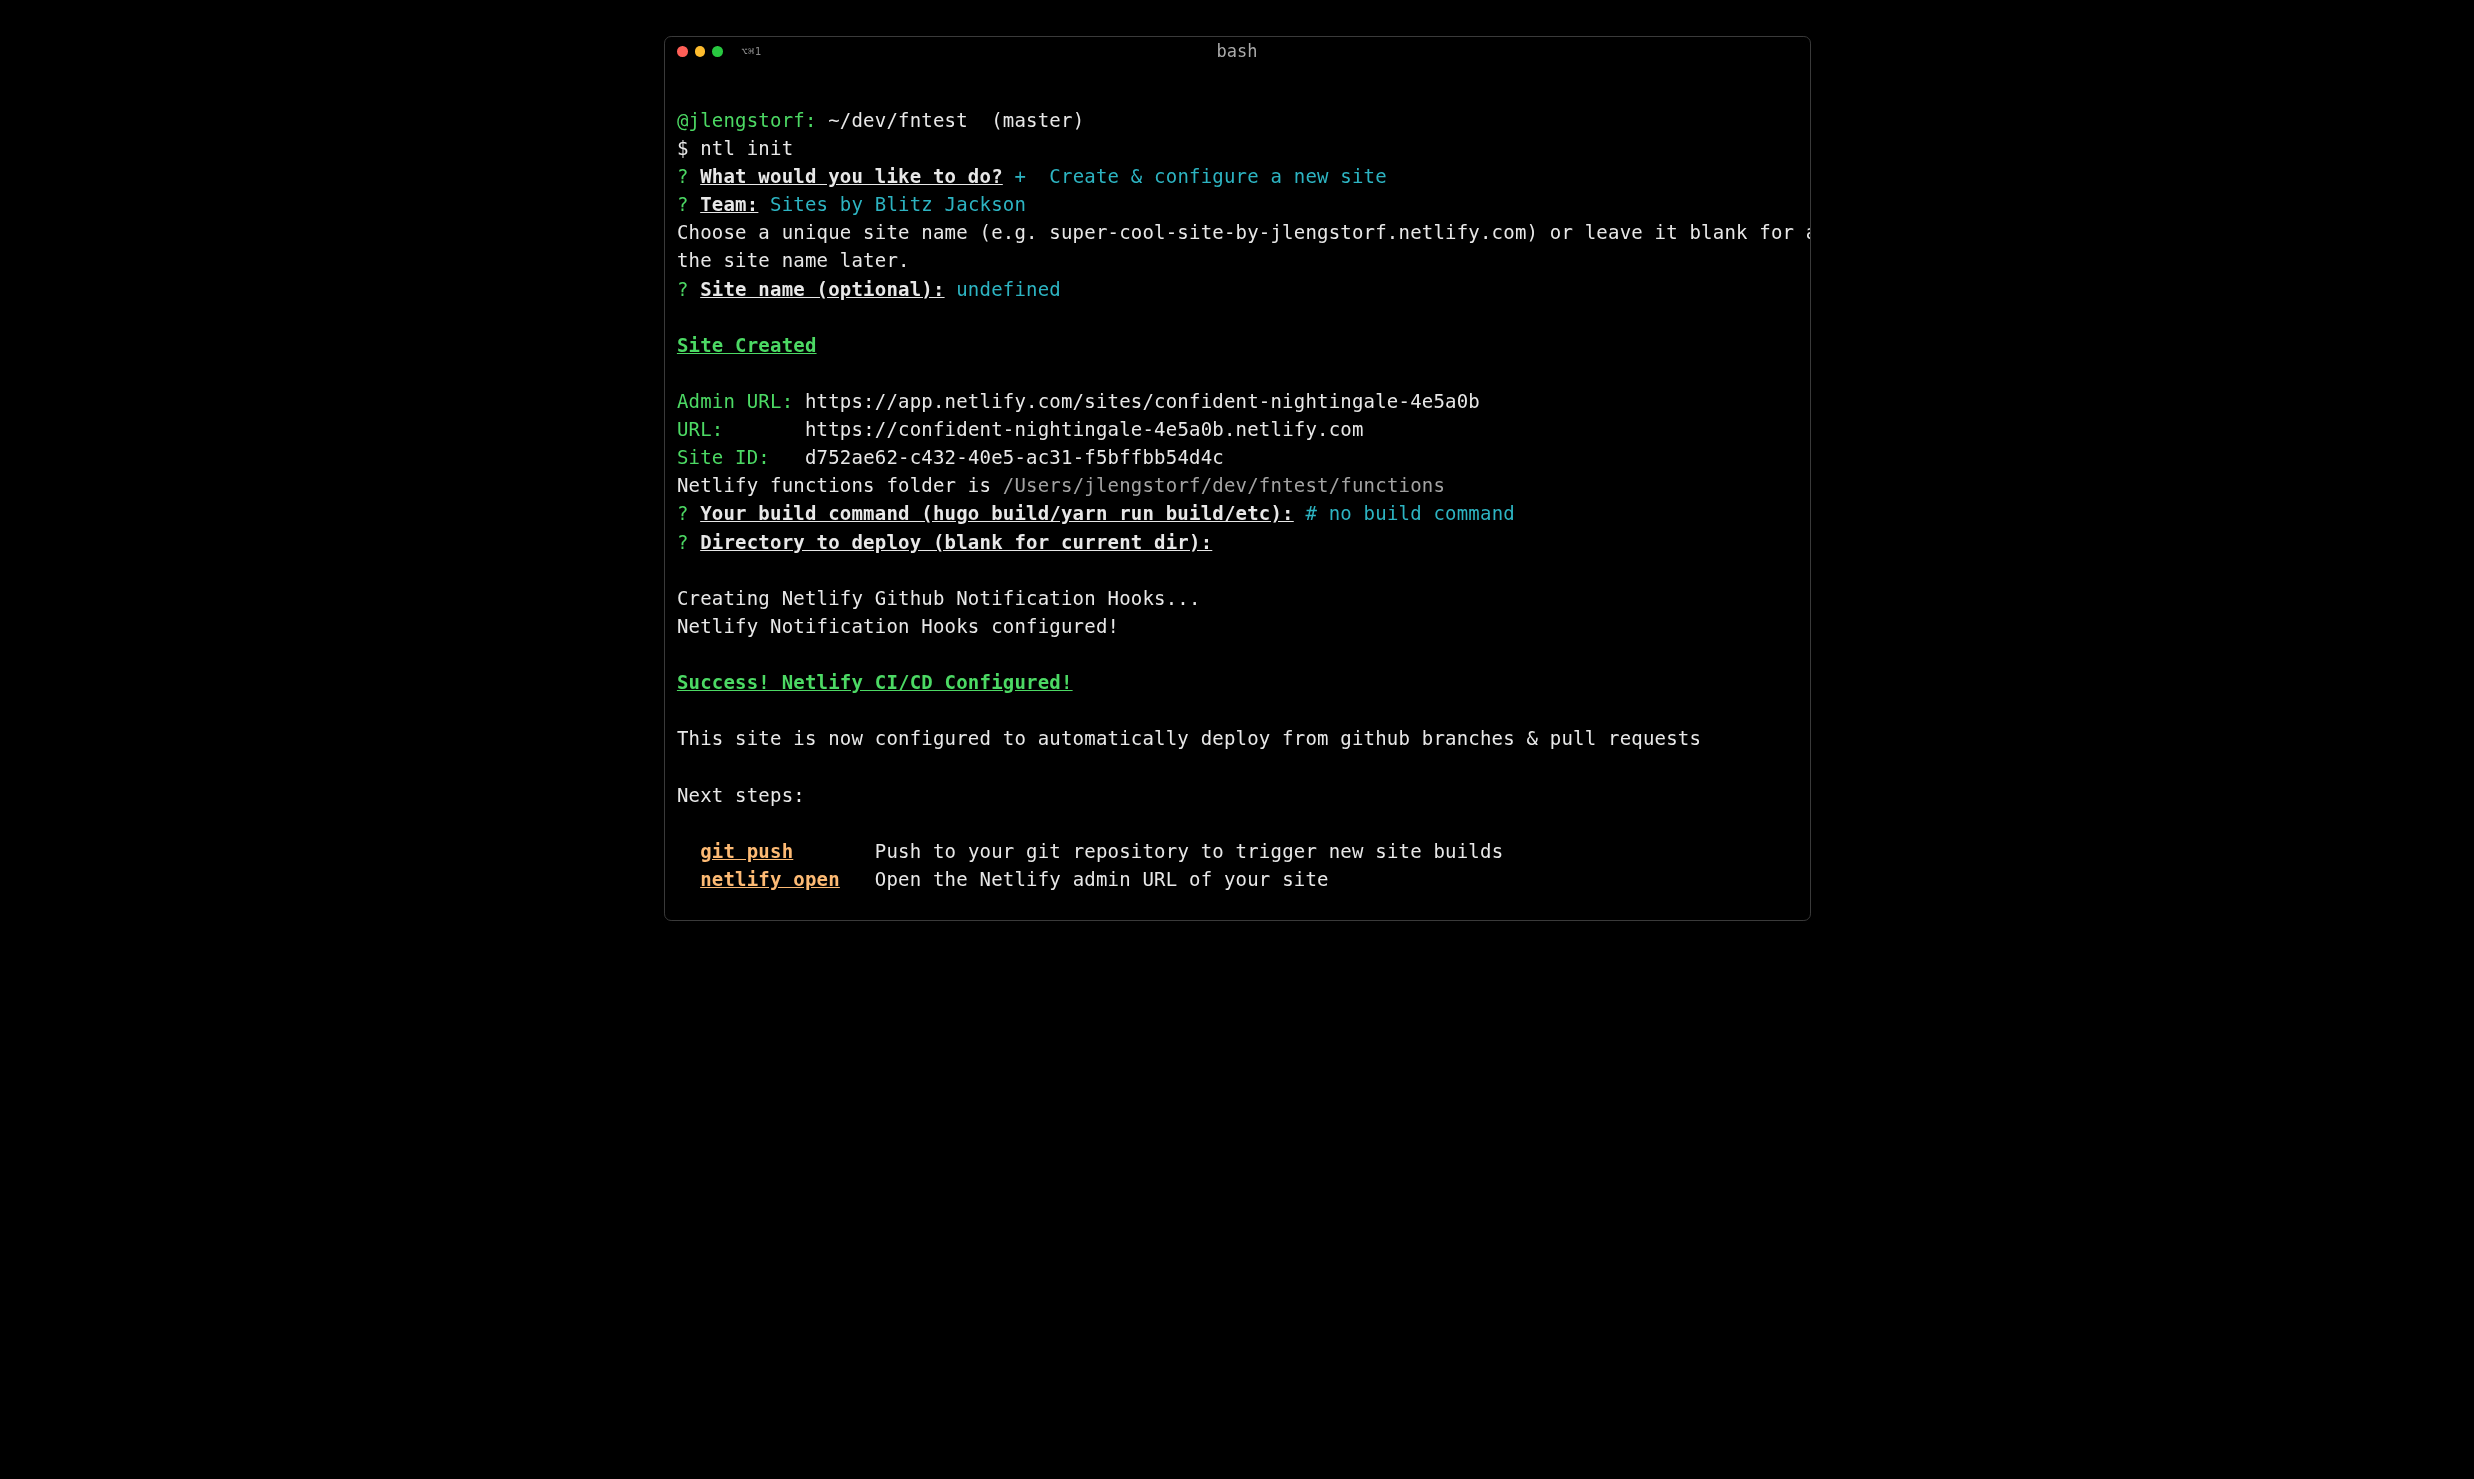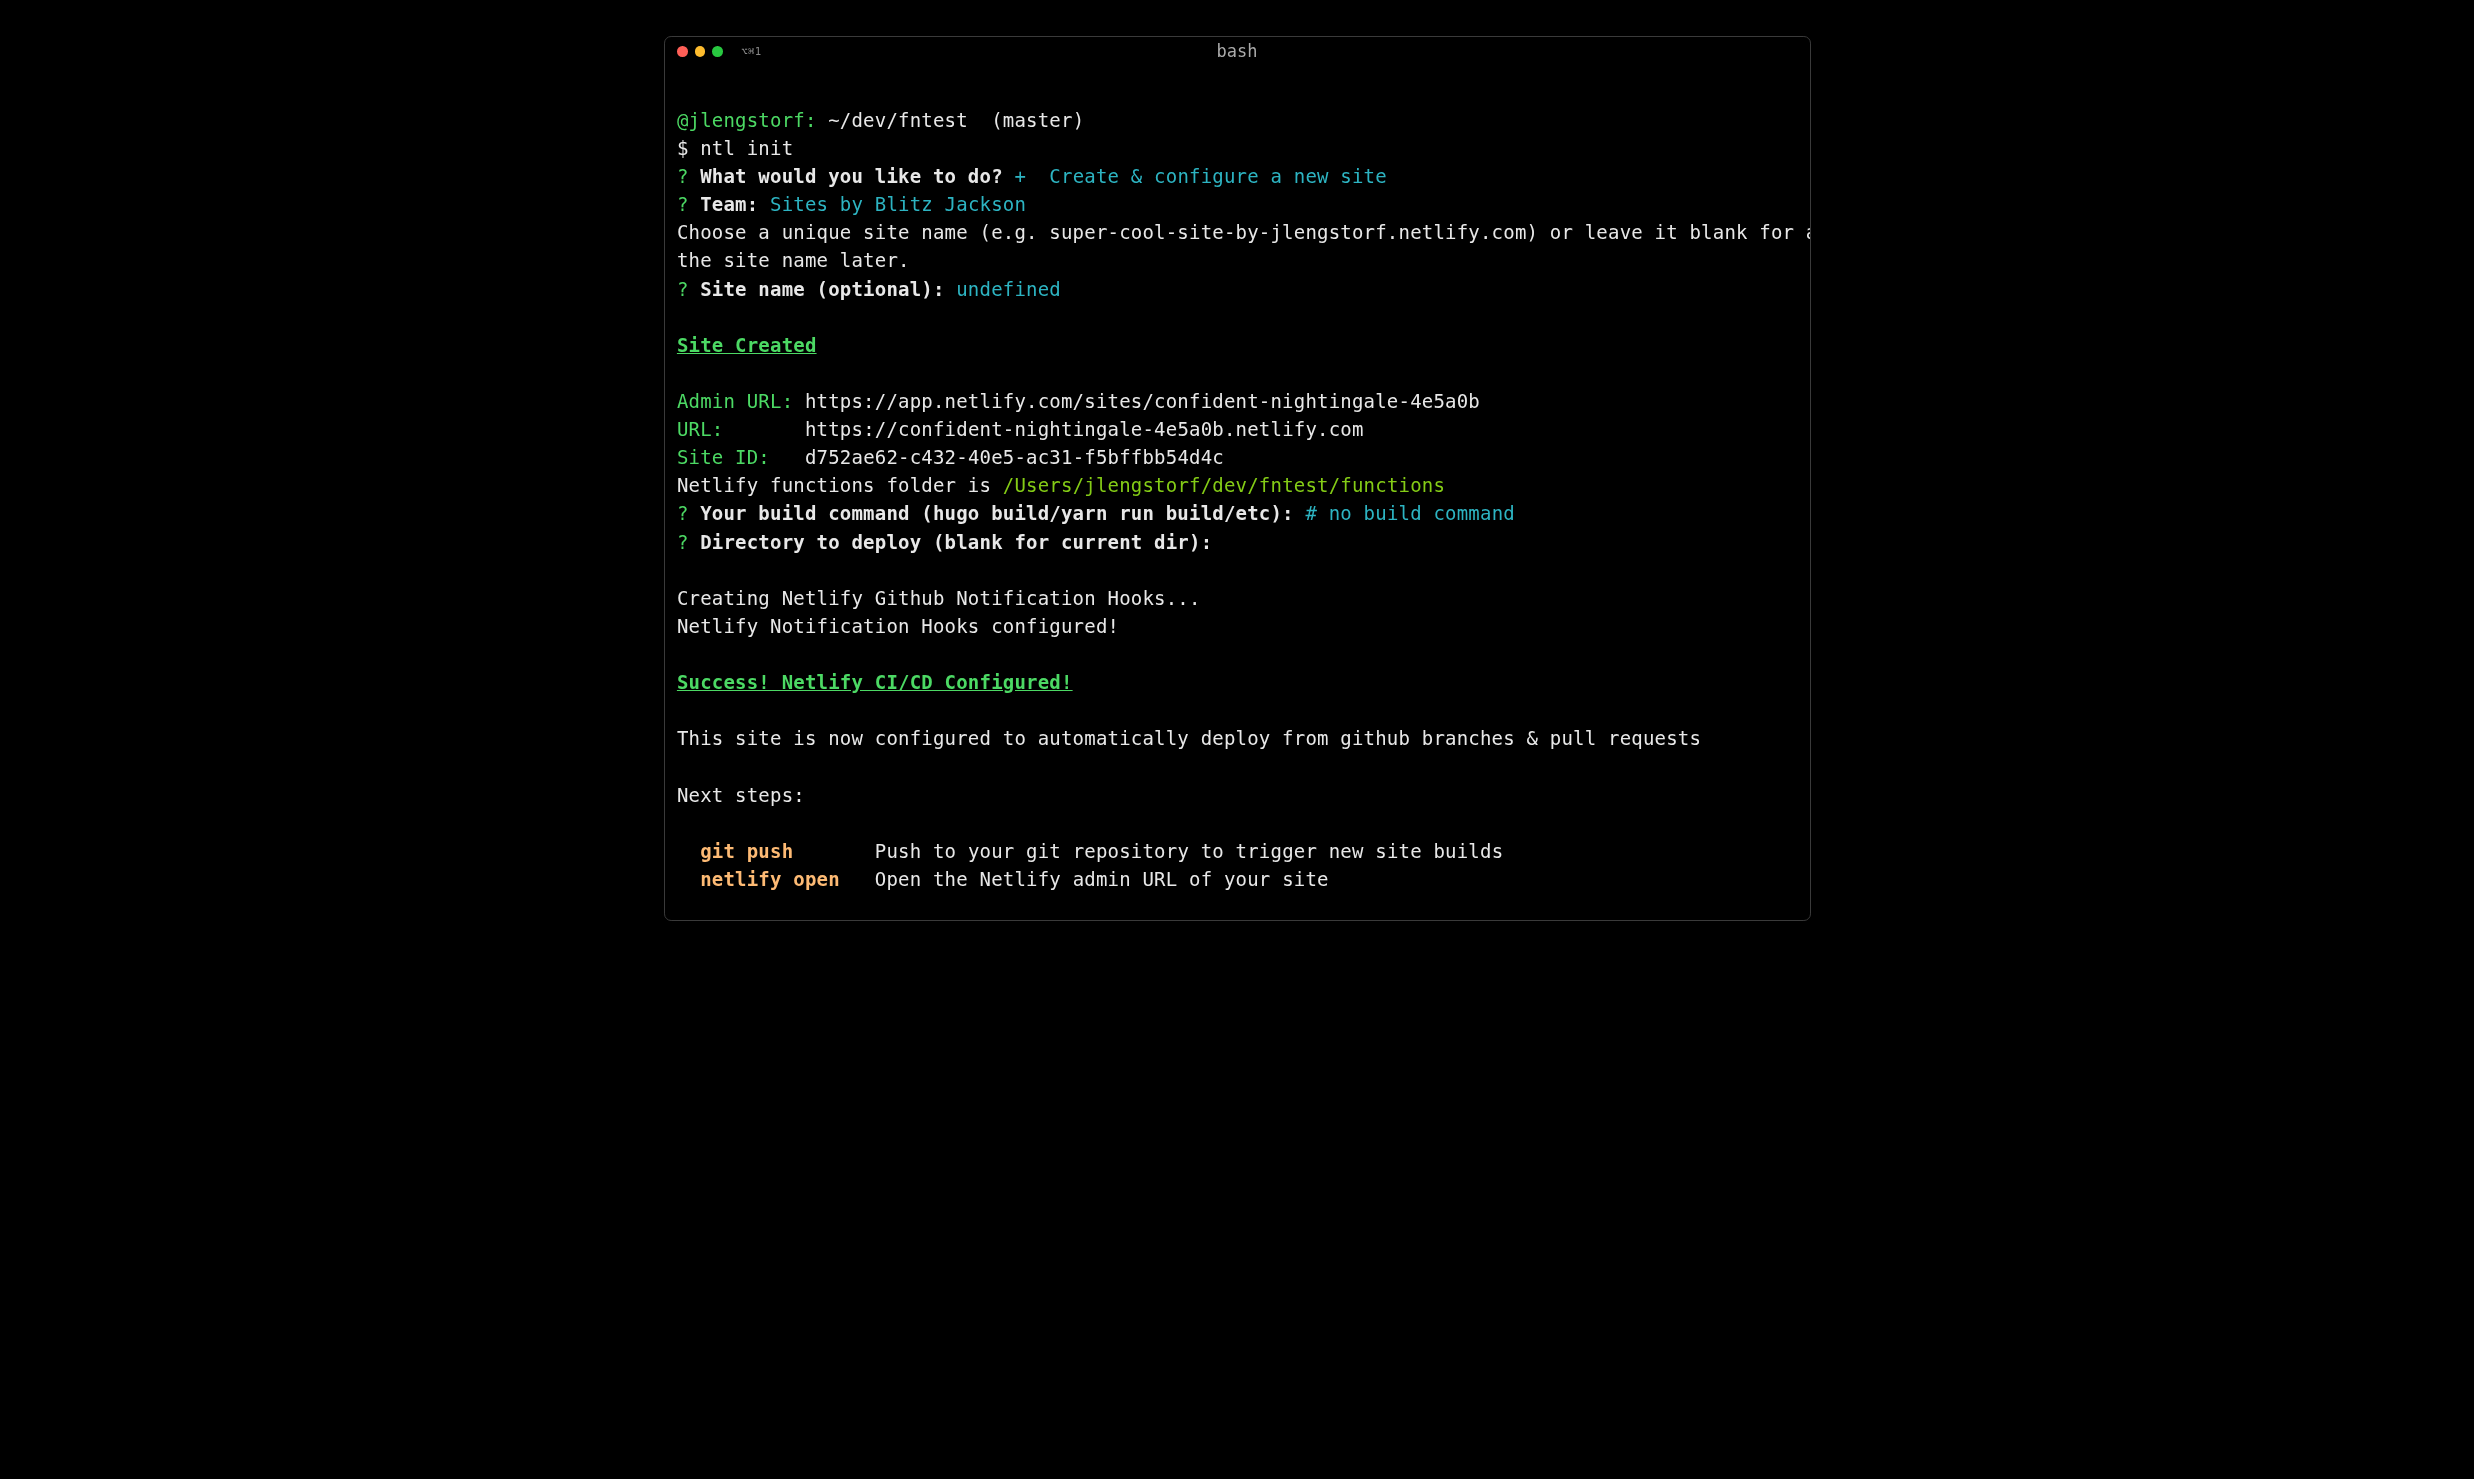--- a/index.html
+++ b/index.html
@@ -60,22 +60,22 @@
       color: #fff;
       font-size: 19px;
       line-height: 1.48;
       letter-spacing: 0.2px;
       white-space: pre;
     }
     .c-green { color: #4cd964; }
     .c-white { color: #e8e8e8; }
     .c-cyan { color: #2db4c2; }
     .c-cyan-bright { color: #fdba74; }
-    .c-yellow { color: #84cc16; }
-    .bold { font-weight: bold; }
+    .c-yellow { color: #a3a3a3; }
+    .bold { font-weight: bold; text-decoration: underline; }
     .underline { text-decoration: underline; }
     .line { display: block; }
   </style>
 </head>
 <body>
 
 <div class="terminal-window">
   <div class="titlebar">
     <div class="traffic-lights">
       <div class="traffic-light tl-red"></div>

